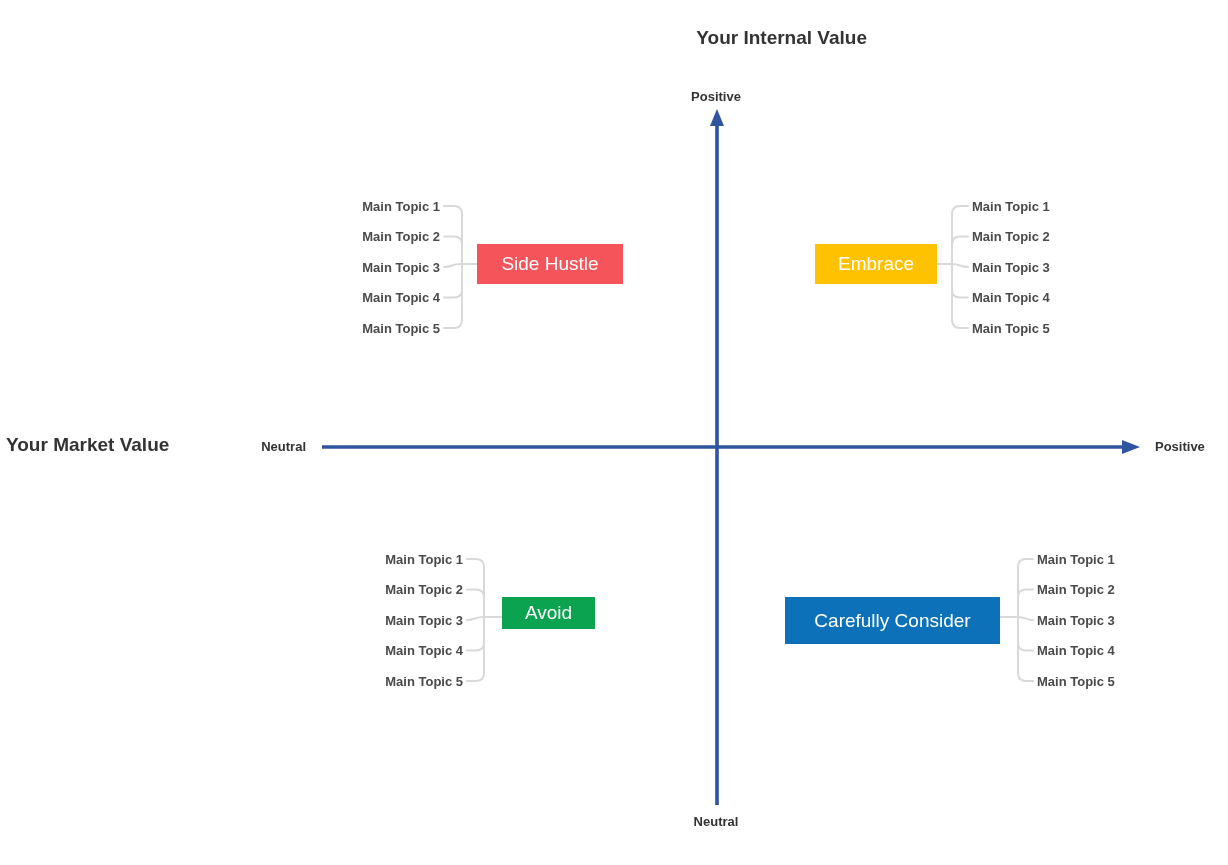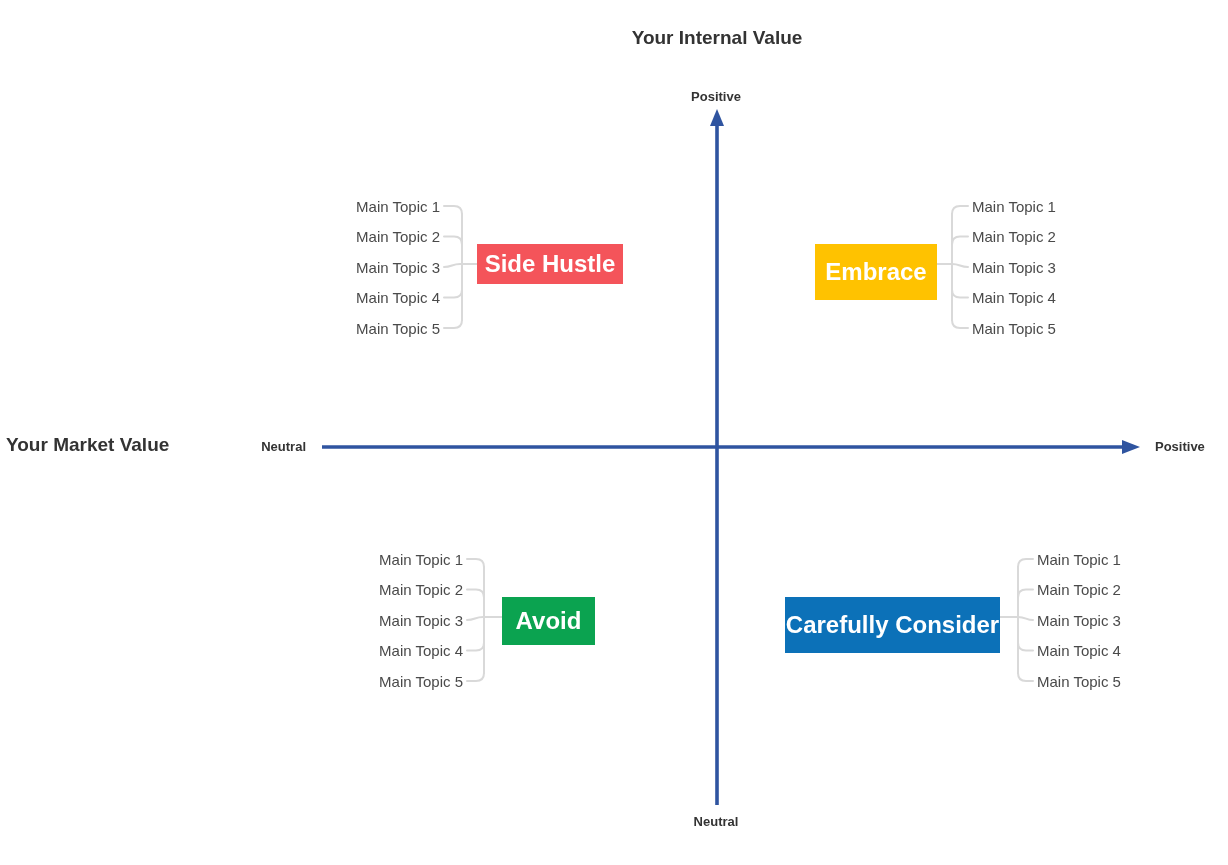--- a/index.html
+++ b/index.html
@@ -14,53 +14,53 @@
   .axis-line{stroke:var(--axis);stroke-width:3.6;fill:none;}
   .axis-arrow{fill:var(--axis);stroke:none;}
   .connector{stroke:var(--connector);stroke-width:2;fill:none;stroke-linecap:round;}
 
   .heading{
     position:absolute;
     font-weight:bold;font-size:19px;color:var(--heading);
     white-space:nowrap;
     text-align:center;
   }
-  .chart-title{left:567px;top:27px;width:300px;text-align:center;}
+  .chart-title{left:567px;top:27px;width:300px;text-align:right;}
   .market-title{left:6px;top:434px;}
 
   .axis-label{
     position:absolute;
     font-weight:bold;font-size:13px;color:var(--heading);
     white-space:nowrap;
   }
   .lab-pos-top{left:666px;top:89px;width:100px;text-align:center;}
   .lab-neu-bottom{left:666px;top:814px;width:100px;text-align:center;}
   .lab-neu-left{left:206px;top:439px;width:100px;text-align:right;}
   .lab-pos-right{left:1155px;top:439px;}
 
   .qbox{
     position:absolute;
     display:flex;align-items:center;justify-content:center;
     color:var(--box_text);
-    font-weight:bold;font-size:24px;
+    font-weight:normal;font-size:19px;
     white-space:nowrap;
   }
   .qbox.side-hustle{left:477px;top:244px;width:146px;height:40px;}
-  .qbox.embrace{left:815px;top:244px;width:122px;height:56px;}
-  .qbox.avoid{left:502px;top:597px;width:93px;height:48px;}
-  .qbox.carefully{left:785px;top:597px;width:215px;height:56px;}
+  .qbox.embrace{left:815px;top:244px;width:122px;height:40px;}
+  .qbox.avoid{left:502px;top:597px;width:93px;height:32px;}
+  .qbox.carefully{left:785px;top:597px;width:215px;height:47px;}
 
   .topics{position:absolute;display:flex;flex-direction:column;width:110px;}
   .topics.tl{left:330px;top:190.75px;}
   .topics.tr{left:972px;top:190.75px;}
   .topics.bl{left:353px;top:543.75px;}
   .topics.br{left:1037px;top:543.75px;}
   .topic{
     height:30.5px;display:flex;align-items:center;
-    font-weight:normal;font-size:15px;color:var(--topic);
+    font-weight:bold;font-size:13px;color:var(--topic);
     white-space:nowrap;
   }
   .topics.align-right .topic{justify-content:flex-end;}
 </style>
 </head>
 <body>
 
 <div class="canvas">
 
   <svg class="overlay">

